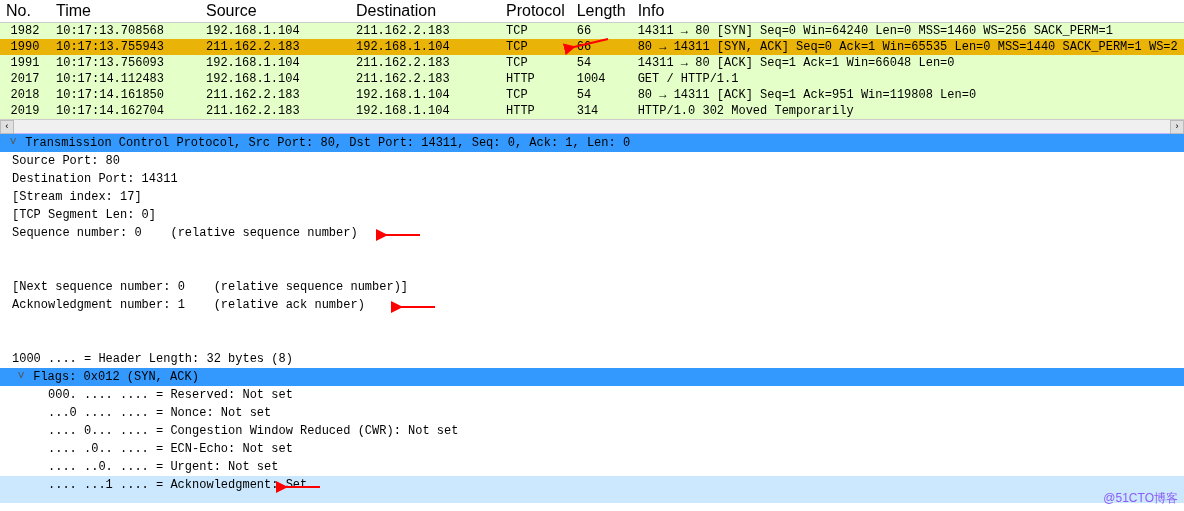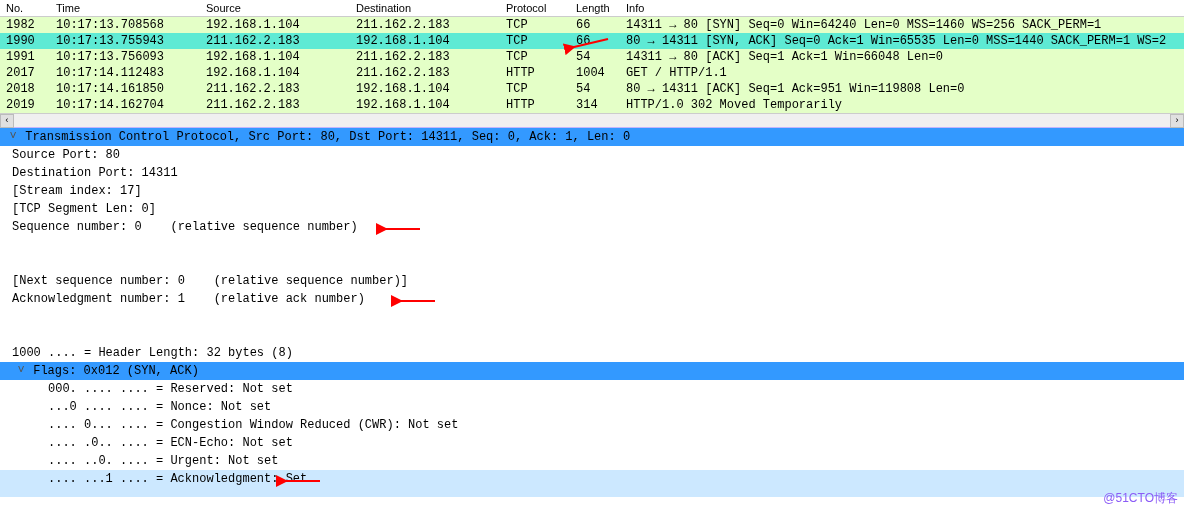--- a/index.html
+++ b/index.html
@@ -16,32 +16,32 @@
       width: 100%;
       border-collapse: collapse;
     }
     .packet-list th {
       text-align: left;
       font-weight: normal;
       padding: 2px 6px;
       border-bottom: 1px solid #ccc;
       background: #fff;
       font-family: "Segoe UI", Arial, sans-serif;
-      font-size: 11px;
+      font-size: 16px;
       white-space: nowrap;
     }
     .packet-list td {
       padding: 1px 6px;
       white-space: nowrap;
       font-family: "Courier New", monospace;
       font-size: 12px;
     }
     .row-green { background: #e4ffc7; }
-    .row-sel   { background: #5eead4; border-radius: 8px; }
-    .col-no { width: 50px; text-align: left; padding-right: 12px;}
+    .row-sel   { background: #eab308; border-radius: 8px; }
+    .col-no { width: 50px; text-align: center; padding-right: 12px;}
     .col-time { width: 150px; }
     .col-src  { width: 150px; }
     .col-dst  { width: 150px; }
     .col-proto { width: 70px; }
     .col-len  { width: 50px; }
     .col-info { }
     .hscroll {
       border-top: 1px solid #ccc;
       height: 14px;
       background: #f0f0f0;

